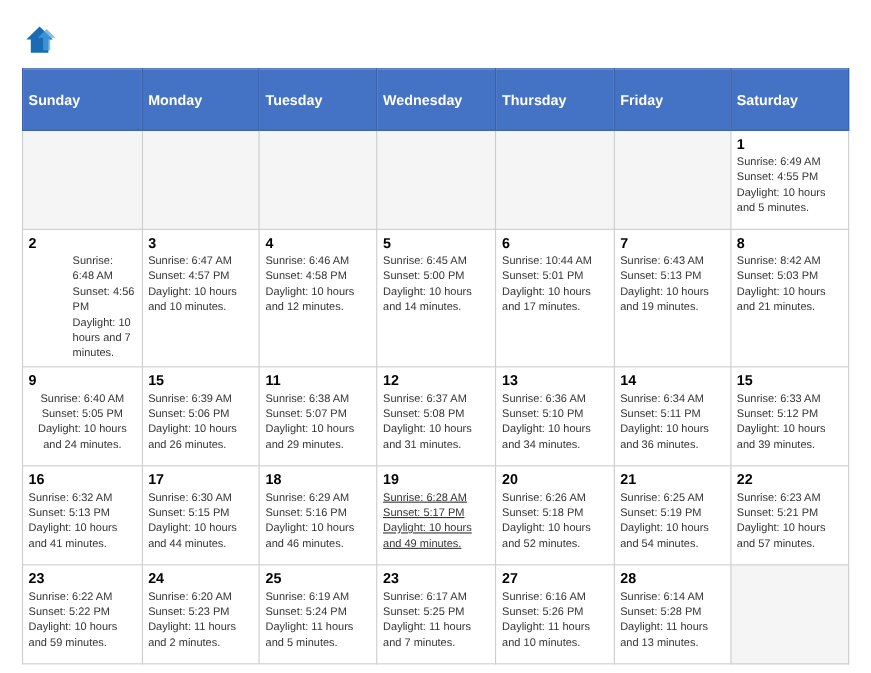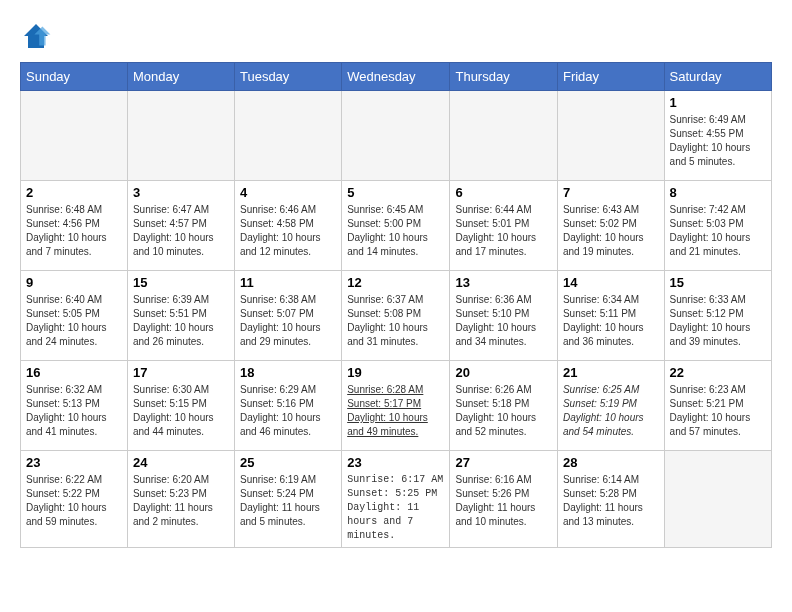--- a/index.html
+++ b/index.html
@@ -48,23 +48,23 @@
     }
     table {
       width: 100%;
       border-collapse: collapse;
       font-size: 11px;
     }
     thead tr th {
       background: #4472c4;
       color: #fff;
       text-align: left;
-      padding: 6px 5px;
+      padding: 20px 5px;
       font-size: 13px;
-      font-weight: normal;
+      font-weight: bold;
       border: 1px solid #3a60a8;
     }
     tbody tr td {
       border: 1px solid #ccc;
       vertical-align: top;
       padding: 4px 5px;
       height: 90px;
       width: 110px;
     }
     .day-num {
@@ -125,21 +125,21 @@
         <td>
           <div class="day-num">1</div>
           <div class="day-info" style="white-space: pre-line;">Sunrise: 6:49 AM
 Sunset: 4:55 PM
 Daylight: 10 hours and 5 minutes.</div>
         </td>
       </tr>
       <tr>
         <td>
           <div class="day-num">2</div>
-          <div class="day-info" style="white-space: pre-line;">Sunrise: 6:48 AM
+          <div class="day-info" style="white-space: pre-line; margin-left: 40px;">Sunrise: 6:48 AM
 Sunset: 4:56 PM
 Daylight: 10 hours and 7 minutes.</div>
         </td>
         <td>
           <div class="day-num">3</div>
           <div class="day-info" style="white-space: pre-line;">Sunrise: 6:47 AM
 Sunset: 4:57 PM
 Daylight: 10 hours and 10 minutes.</div>
         </td>
         <td>
@@ -149,48 +149,48 @@
 Daylight: 10 hours and 12 minutes.</div>
         </td>
         <td>
           <div class="day-num">5</div>
           <div class="day-info" style="white-space: pre-line;">Sunrise: 6:45 AM
 Sunset: 5:00 PM
 Daylight: 10 hours and 14 minutes.</div>
         </td>
         <td>
           <div class="day-num">6</div>
-          <div class="day-info" style="white-space: pre-line;">Sunrise: 6:44 AM
+          <div class="day-info" style="white-space: pre-line;">Sunrise: 10:44 AM
 Sunset: 5:01 PM
 Daylight: 10 hours and 17 minutes.</div>
         </td>
         <td>
           <div class="day-num">7</div>
           <div class="day-info" style="white-space: pre-line;">Sunrise: 6:43 AM
-Sunset: 5:02 PM
+Sunset: 5:13 PM
 Daylight: 10 hours and 19 minutes.</div>
         </td>
         <td>
           <div class="day-num">8</div>
-          <div class="day-info" style="white-space: pre-line;">Sunrise: 7:42 AM
+          <div class="day-info" style="white-space: pre-line;">Sunrise: 8:42 AM
 Sunset: 5:03 PM
 Daylight: 10 hours and 21 minutes.</div>
         </td>
       </tr>
       <tr>
         <td>
           <div class="day-num">9</div>
-          <div class="day-info" style="white-space: pre-line;">Sunrise: 6:40 AM
+          <div class="day-info" style="white-space: pre-line; text-align: center;">Sunrise: 6:40 AM
 Sunset: 5:05 PM
 Daylight: 10 hours and 24 minutes.</div>
         </td>
         <td>
           <div class="day-num">15</div>
           <div class="day-info" style="white-space: pre-line;">Sunrise: 6:39 AM
-Sunset: 5:51 PM
+Sunset: 5:06 PM
 Daylight: 10 hours and 26 minutes.</div>
         </td>
         <td>
           <div class="day-num">11</div>
           <div class="day-info" style="white-space: pre-line;">Sunrise: 6:38 AM
 Sunset: 5:07 PM
 Daylight: 10 hours and 29 minutes.</div>
         </td>
         <td>
           <div class="day-num">12</div>
@@ -243,21 +243,21 @@
 Daylight: 10 hours and 49 minutes.</div>
         </td>
         <td>
           <div class="day-num">20</div>
           <div class="day-info" style="white-space: pre-line;">Sunrise: 6:26 AM
 Sunset: 5:18 PM
 Daylight: 10 hours and 52 minutes.</div>
         </td>
         <td>
           <div class="day-num">21</div>
-          <div class="day-info" style="white-space: pre-line; font-style: italic;">Sunrise: 6:25 AM
+          <div class="day-info" style="white-space: pre-line;">Sunrise: 6:25 AM
 Sunset: 5:19 PM
 Daylight: 10 hours and 54 minutes.</div>
         </td>
         <td>
           <div class="day-num">22</div>
           <div class="day-info" style="white-space: pre-line;">Sunrise: 6:23 AM
 Sunset: 5:21 PM
 Daylight: 10 hours and 57 minutes.</div>
         </td>
       </tr>
@@ -275,21 +275,21 @@
 Daylight: 11 hours and 2 minutes.</div>
         </td>
         <td>
           <div class="day-num">25</div>
           <div class="day-info" style="white-space: pre-line;">Sunrise: 6:19 AM
 Sunset: 5:24 PM
 Daylight: 11 hours and 5 minutes.</div>
         </td>
         <td>
           <div class="day-num">23</div>
-          <div class="day-info" style="white-space: pre-line; font-family: Liberation Mono, monospace;">Sunrise: 6:17 AM
+          <div class="day-info" style="white-space: pre-line;">Sunrise: 6:17 AM
 Sunset: 5:25 PM
 Daylight: 11 hours and 7 minutes.</div>
         </td>
         <td>
           <div class="day-num">27</div>
           <div class="day-info" style="white-space: pre-line;">Sunrise: 6:16 AM
 Sunset: 5:26 PM
 Daylight: 11 hours and 10 minutes.</div>
         </td>
         <td>

